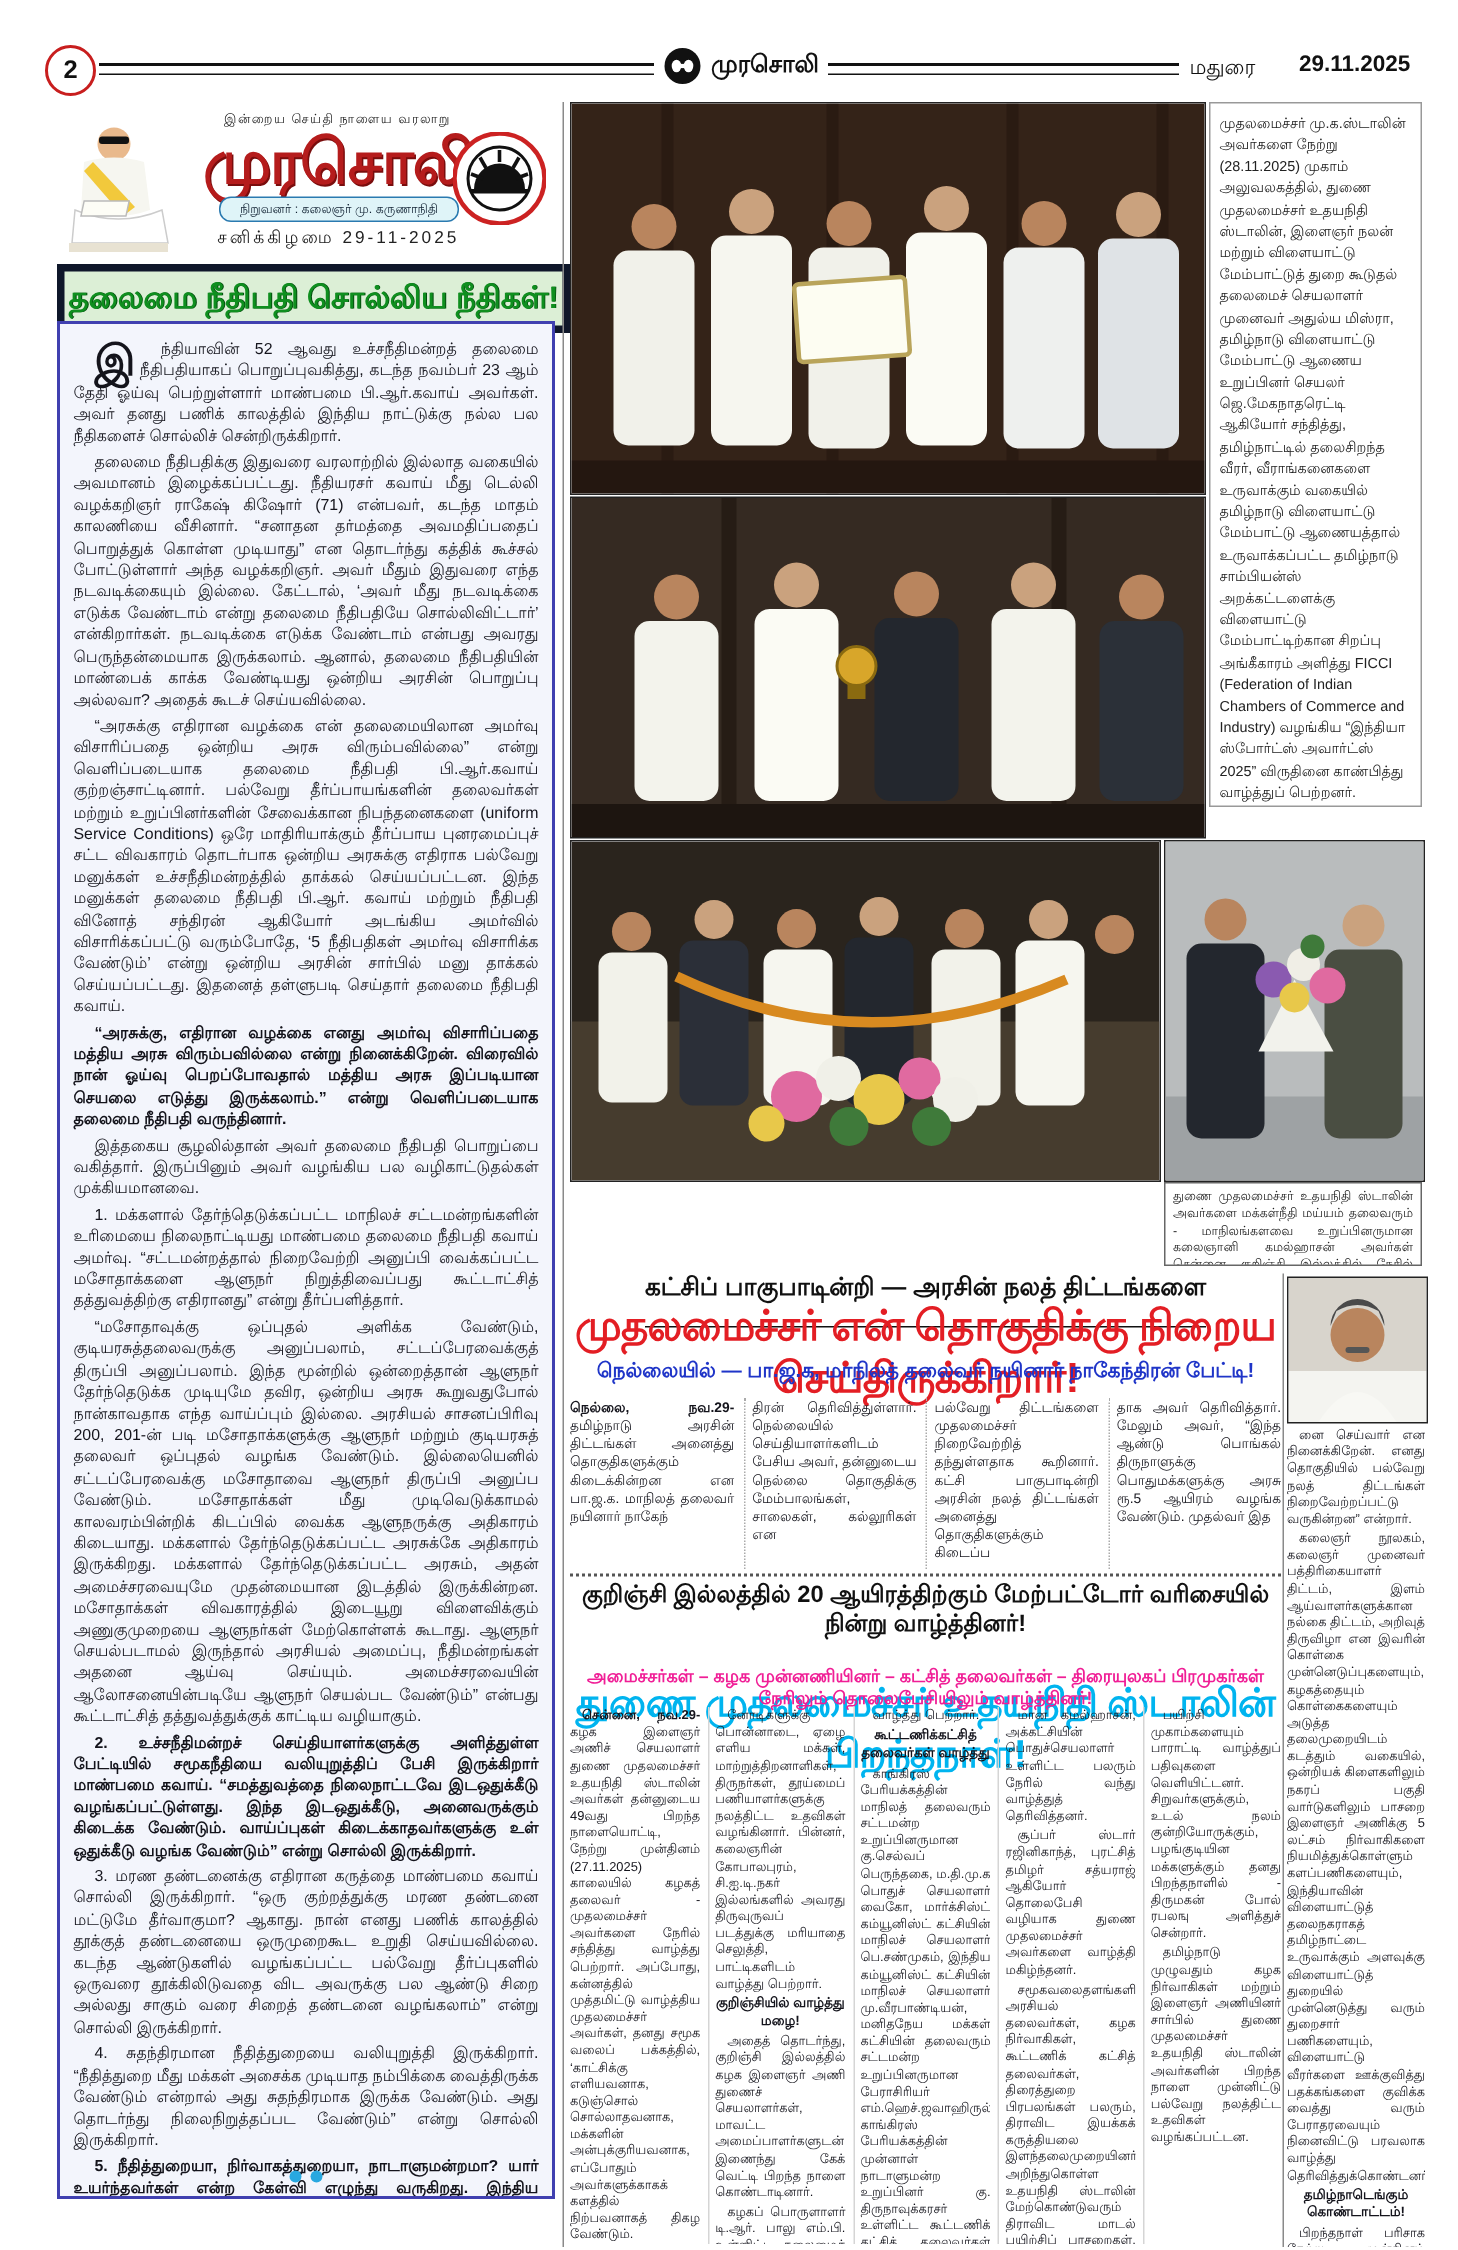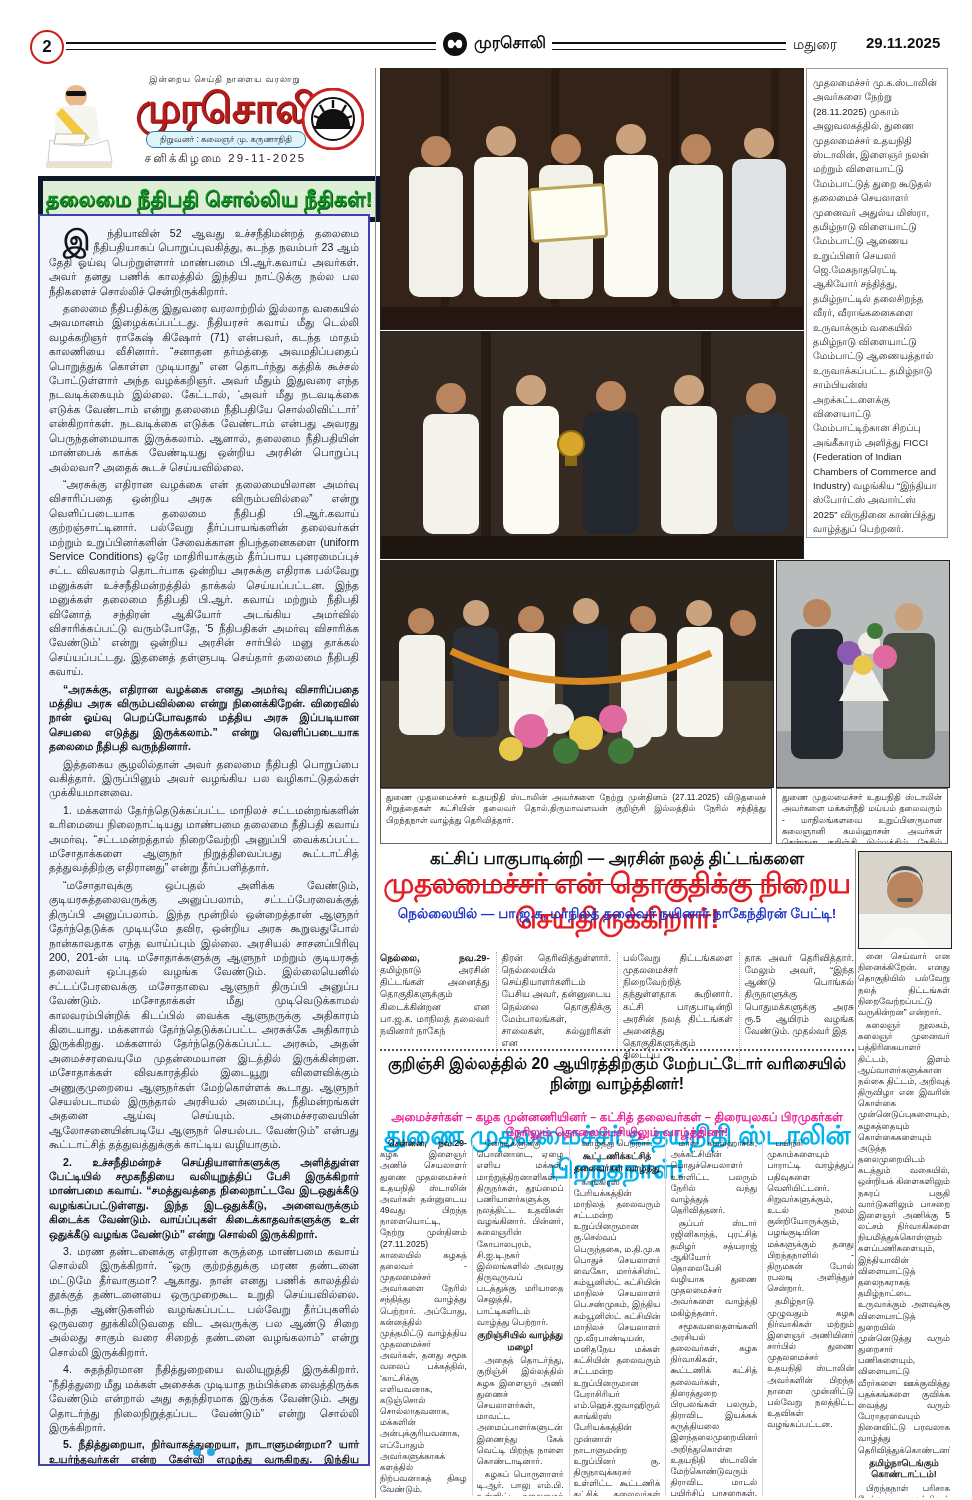--- a/index.html
+++ b/index.html
@@ -43,21 +43,21 @@
   
   .ficci{left:806px;top:68px;width:142px;height:470px;border:1px solid #999;padding:7px 6px;
     box-sizing:border-box;font-size:9.6px;line-height:1.5;color:#222;overflow:hidden;text-align:left;}
   
   .strap1{left:380px;top:849px;width:474px;text-align:center;font-weight:800;font-size:16.5px;color:#111;}
   .strap1 span{border-bottom:1.5px solid #111;padding-bottom:17px;}
   .head-red{left:380px;top:868px;width:474px;text-align:center;font-weight:800;font-size:28px;
     color:var(--headline_red,#e31e24);letter-spacing:-.5px;}
   .sub-blue{left:380px;top:906px;width:474px;text-align:center;font-weight:800;font-size:13.5px;
     color:var(--subhead_blue,#1f35c8);}
-  .ncols{left:380px;top:932px;width:474px;height:114px;display:flex;gap:6px;overflow:hidden;margin-top:20px;}
+  .ncols{left:380px;top:932px;width:474px;height:114px;display:flex;gap:6px;overflow:hidden;}
   .ncols .col{flex:1;font-size:9.2px;line-height:1.32;text-align:justify;overflow:hidden;color:#14141c;}
   .ncols .col + .col{border-left:1px dotted #aaa;padding-left:5px;}
   .dl{font-weight:bold;}
   
   .strap2{left:380px;top:1055px;width:474px;text-align:center;font-weight:800;font-size:15.8px;color:#111;}
   .head-cyan{left:380px;top:1120px;width:474px;text-align:center;font-weight:800;font-size:26px;
     color:var(--headline_cyan,#00b4ef);letter-spacing:-.5px;}
   .sub-mag{left:380px;top:1110px;width:474px;text-align:center;font-weight:800;font-size:11.8px;
     color:var(--subhead_magenta,#f01e96);}
   .bcols{left:380px;top:1138px;width:474px;height:358px;display:flex;gap:5px;overflow:hidden;}
@@ -238,21 +238,20 @@
       <path d="M62 140 L86 92 L112 140 Z" fill="#f2f2ec"></path>
       <g>
         <circle cx="72" cy="92" r="12" fill="#8a5ab0"></circle>
           <circle cx="92" cy="82" r="11" fill="#f0eee6"></circle>
         <circle cx="108" cy="96" r="12" fill="#e06aa0"></circle>
           <circle cx="86" cy="104" r="10" fill="#e8c84a"></circle>
         <circle cx="98" cy="70" r="8" fill="#3f7a3a"></circle>
       </g>
     </svg>
   </div>
-  <div class="abs caption" style="left:380px;top:788px;width:392px;height:56px;">துணை முதலமைச்சர் உதயநிதி ஸ்டாலின் அவர்களை நேற்று முன்தினம் (27.11.2025) விடுதலைச் சிறுத்தைகள் கட்சியின் தலைவர் தொல்.திருமாவளவன் குறிஞ்சி இல்லத்தில் நேரில் சந்தித்து பிறந்தநாள் வாழ்த்து தெரிவித்தார்.</div>
   <div class="abs caption" style="left:776px;top:788px;width:172px;height:56px;">துணை முதலமைச்சர் உதயநிதி ஸ்டாலின் அவர்களை மக்கள்நீதி மய்யம் தலைவரும் - மாநிலங்களவை உறுப்பினருமான கலைஞானி கமல்ஹாசன் அவர்கள் சென்னை குறிஞ்சி இல்லத்தில் நேரில் சந்தித்து பிறந்தநாள் வாழ்த்து தெரிவித்தார்.</div>
 
   <div class="abs strap1"><span>கட்சிப் பாகுபாடின்றி — அரசின் நலத் திட்டங்களை</span></div>
   <div class="abs head-red">முதலமைச்சர் என் தொகுதிக்கு நிறைய செய்திருக்கிறார்!</div>
   <div class="abs sub-blue">நெல்லையில் — பா.ஜ.க, மாநிலத் தலைவர் நயினார் நாகேந்திரன் பேட்டி!</div>
   <div class="abs ncols">
     <div class="col">
       <span class="dl">நெல்லை, நவ.29-</span>
       <span>தமிழ்நாடு அரசின் திட்டங்கள் அனைத்து தொகுதிகளுக்கும் கிடைக்கின்றன என பா.ஜ.க. மாநிலத் தலைவர் நயினார் நாகேந்</span>
     </div>

